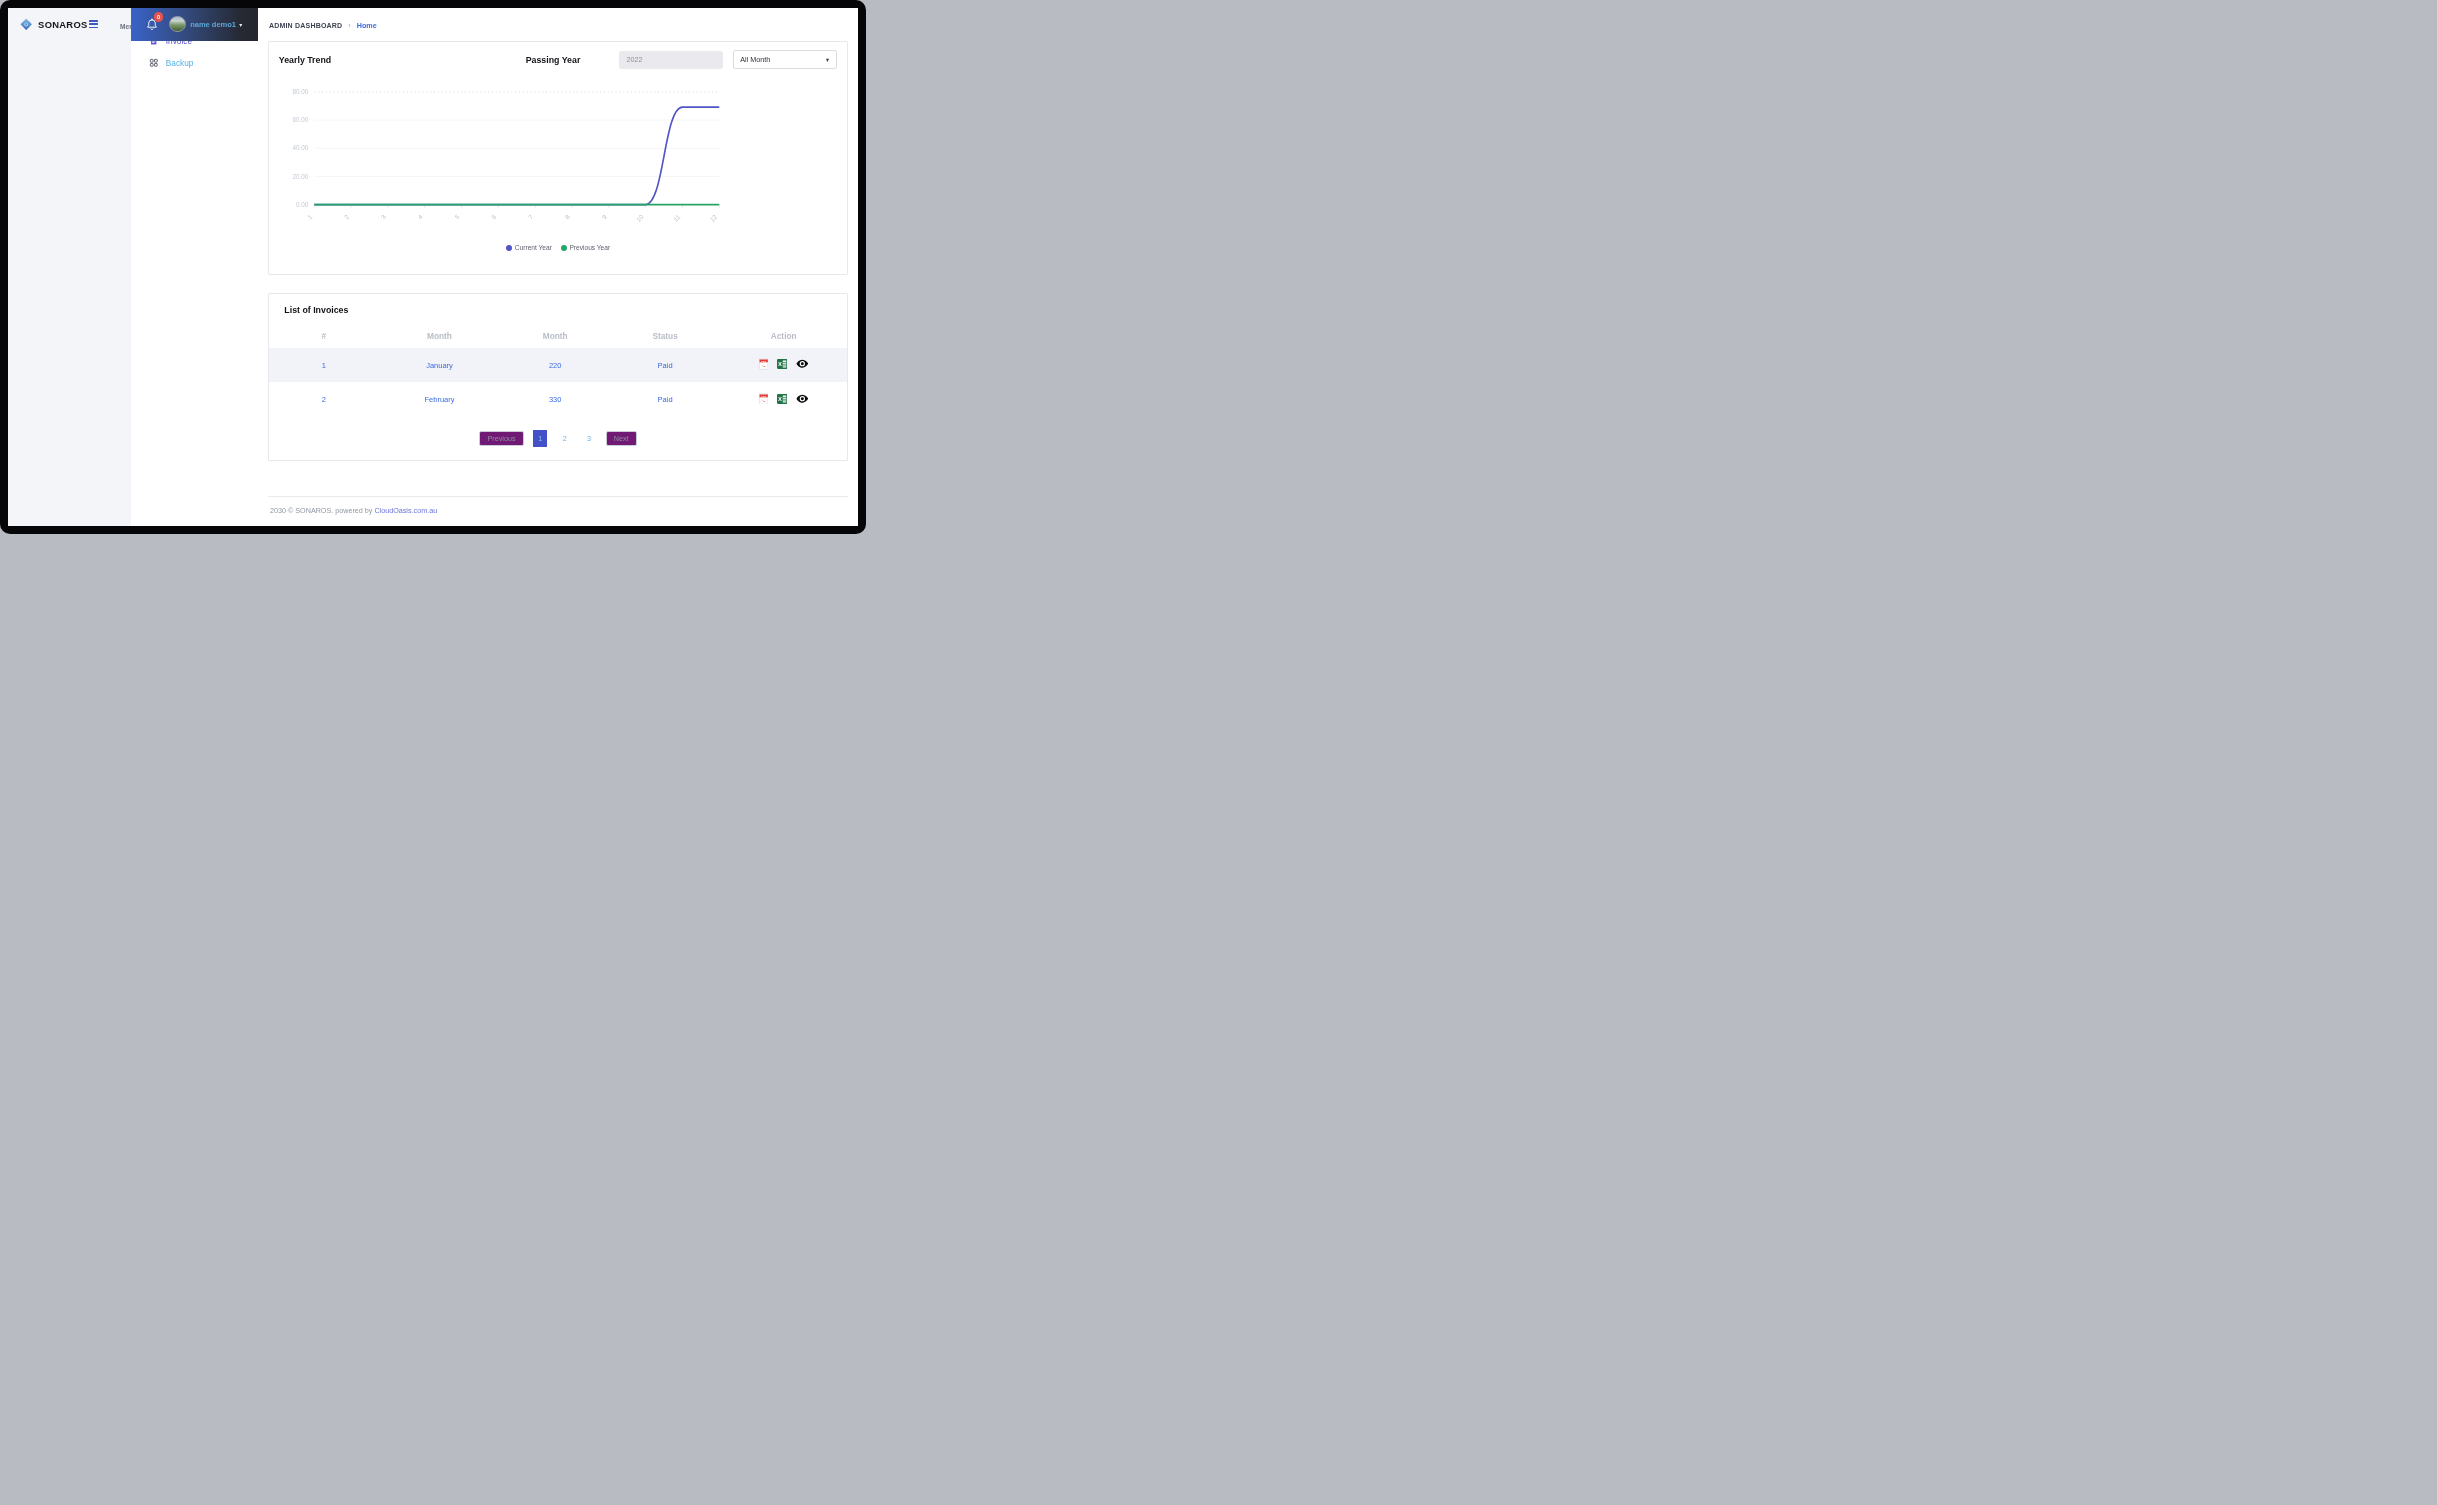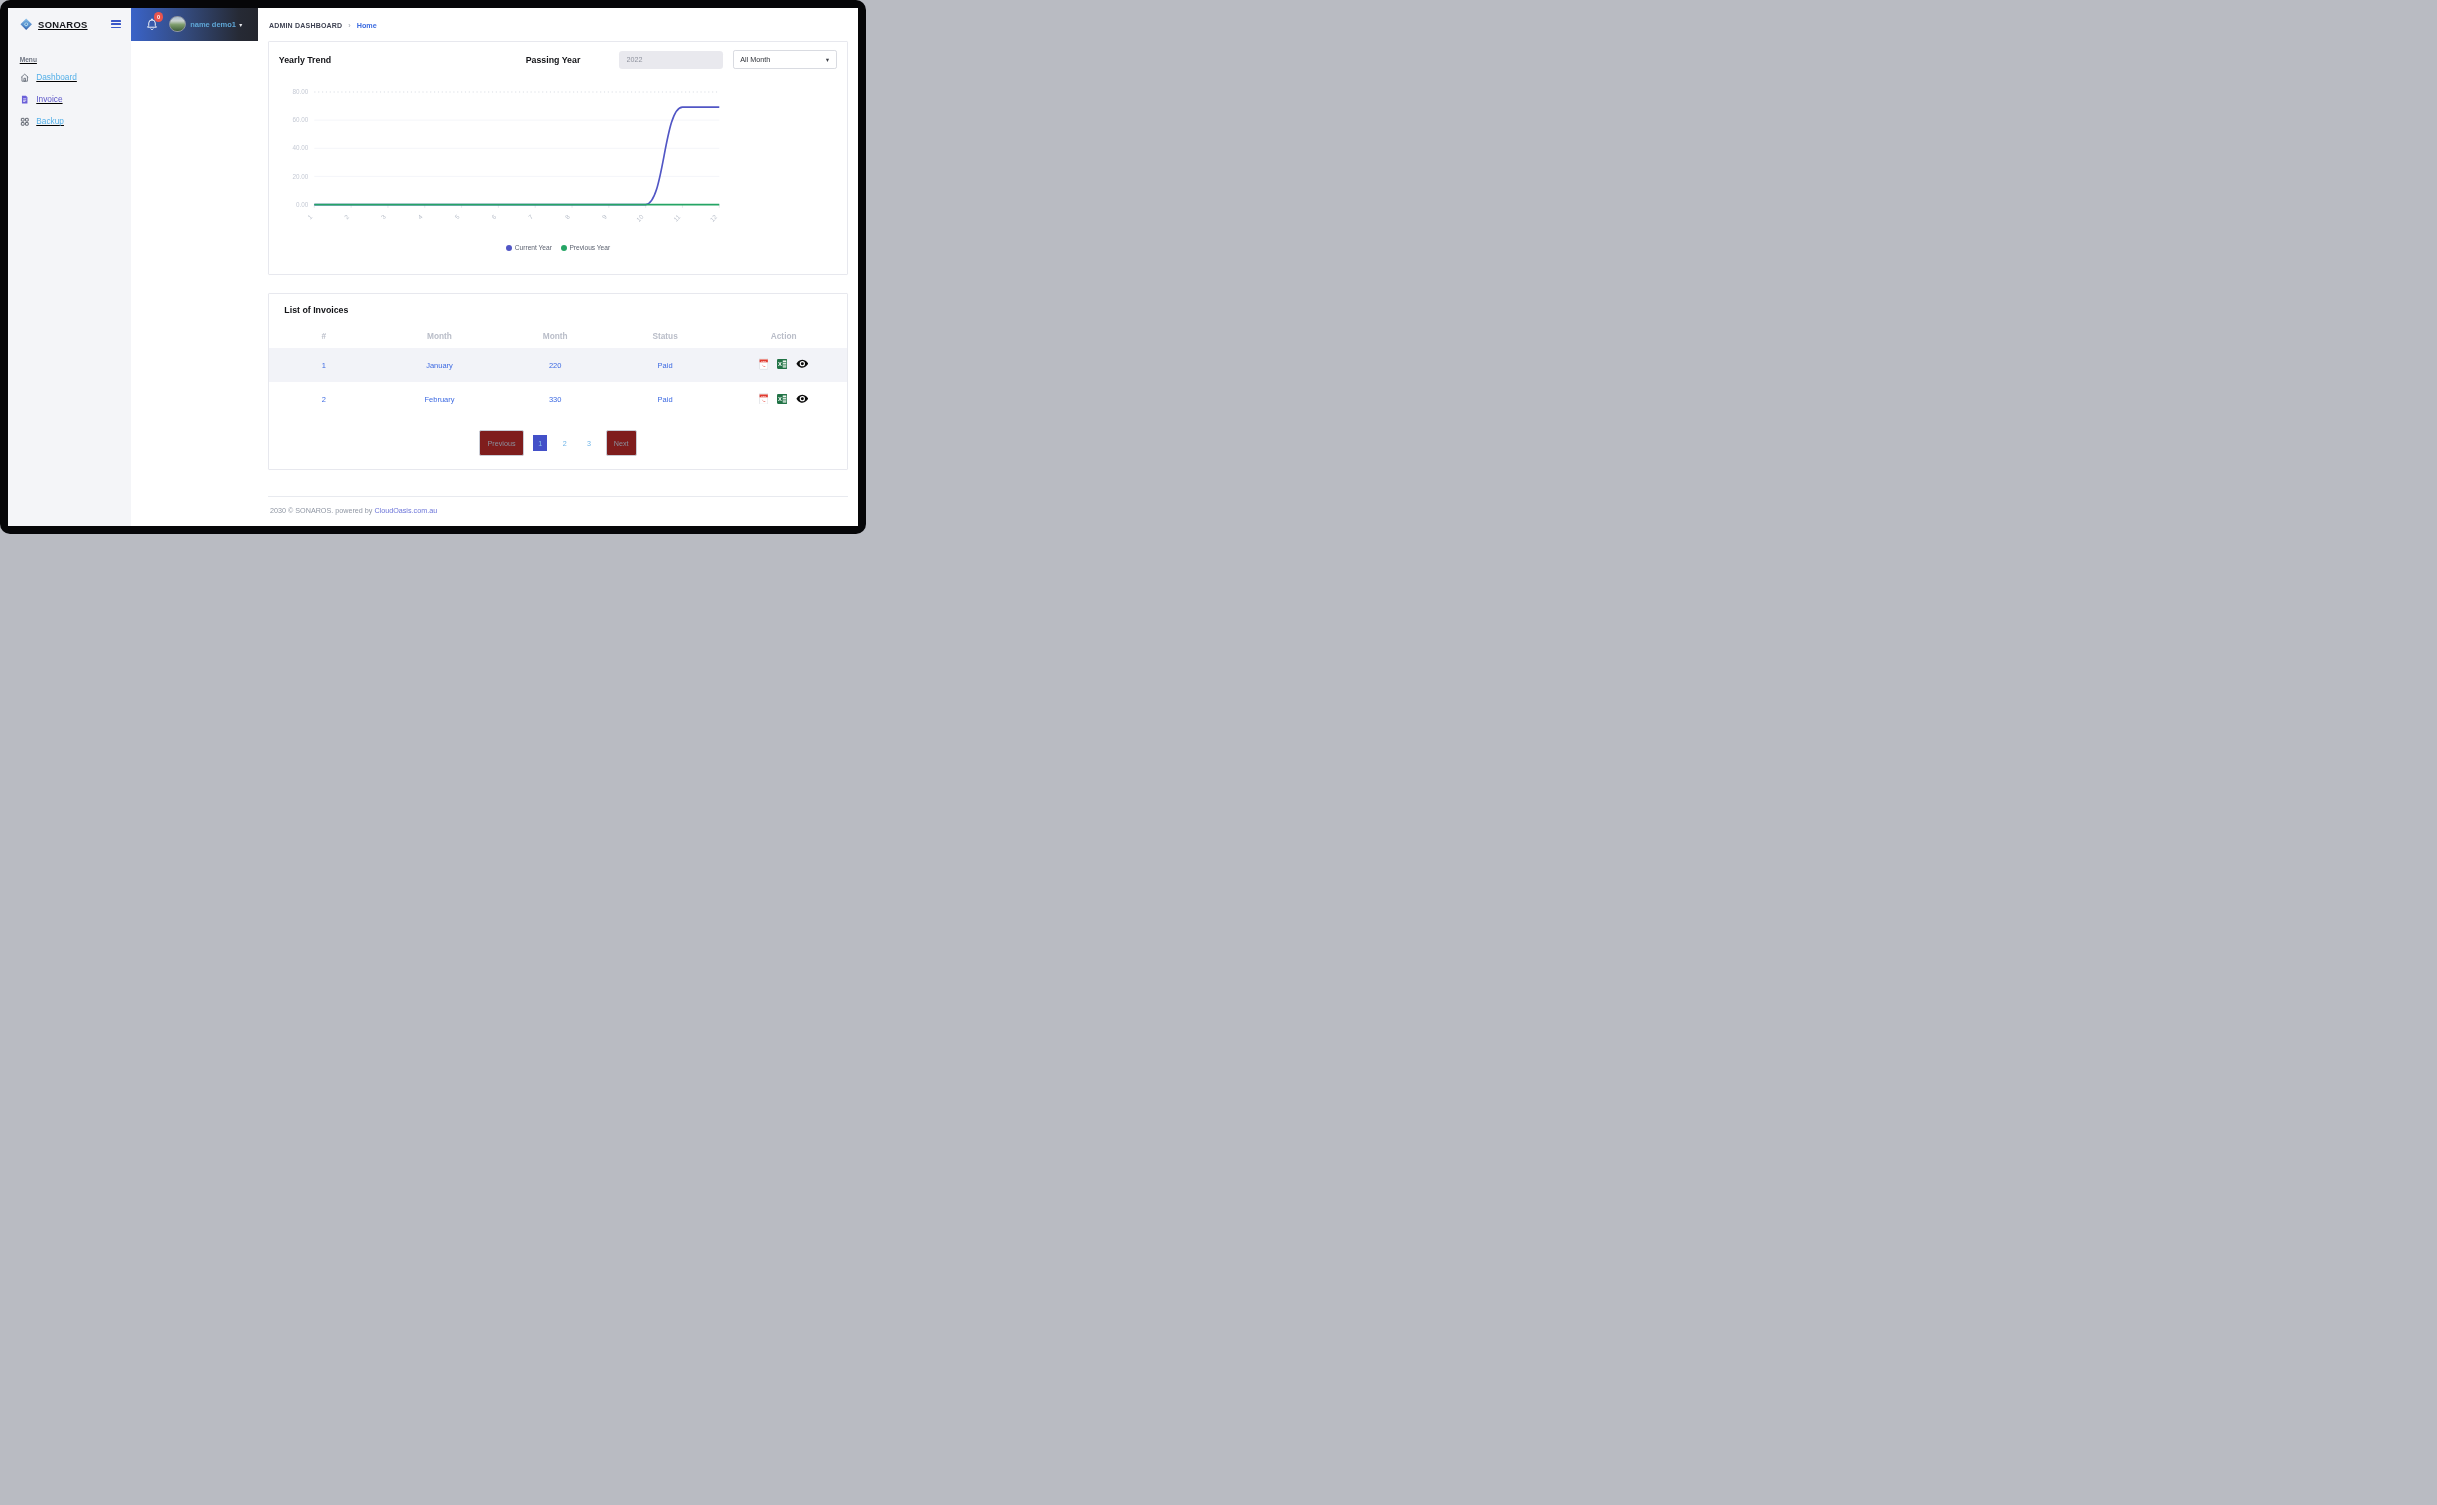--- a/index.html
+++ b/index.html
@@ -1,21 +1,21 @@
 <!DOCTYPE html>
 <html style="font-size:8.8px"><head>
 <meta charset="utf-8">
 <style>
   * { box-sizing: border-box; }
   body { margin:0; background:#b9bbc2; font-family:"Liberation Sans", sans-serif; }
   .frame { width:866px; height:534px; background:#060608; border-radius:10px; padding:7.7px; }
   .app { display:flex; width:100%; height:100%; background:#fff; overflow:hidden; }
 
   
-  .sidebar { width:123px; flex-shrink:0; background:#f4f5f8; display:flex; flex-direction:column;text-decoration:underline; }
+  .sidebar { width:123px; flex-shrink:0; background:#f4f5f8; display:flex; flex-direction:row; }
   .logo-row { height:33px; display:flex; align-items:center; padding:0 8.8px 0 11px; }
   .brand { font-weight:bold; font-size:9.4px; color:#15171c; letter-spacing:0.3px; margin-left:5px; flex:1; }
   .hamburger { display:flex; flex-direction:column; gap:1.7px; cursor:pointer; padding:2.2px 1.1px; }
   .hamburger span { width:9.4px; height:1.7px; background:#3a57c8; border-radius:0.6px; }
   .menu-label { color:#6d7380; font-size:6.6px; font-weight:bold; padding:15.5px 0 3.3px 12px; }
   .side-item { display:flex; align-items:center; gap:7.2px; padding:6px 12px; font-size:8.3px; font-weight:500; cursor:pointer; }
   .side-item svg { width:9.4px; height:9.4px; flex-shrink:0; }
 
   
   .content { flex:1; display:flex; min-width:0; }
@@ -65,21 +65,21 @@
   .table-card { margin-top:17.7px; padding:11px 0 13.2px 0; display:flex; flex-direction:column; }
   .table-title { padding:0 15.5px; font-size:8.8px; font-weight:bold; color:#131418; }
   table { width:100%; border-collapse:collapse; margin-top:8.8px; }
   thead th { color:#b9bdc8; font-size:8.3px; font-weight:bold; padding:7.2px 4.4px; text-align:center; }
   tbody td { color:#3d6ae2; font-size:7.5px; font-weight:500; padding:10.5px 4.4px; text-align:center; }
   tbody tr.striped { background:#f2f3f8; }
   .action-cell { display:flex; justify-content:center; align-items:center; gap:8.3px; }
   .action-btn { cursor:pointer; display:inline-flex; align-items:center; }
 
   .pagination { display:flex; justify-content:center; align-items:center; margin-top:13.2px; }
-  .page-btn { border:0.6px solid #c9cdd6; background:#7f1d1d; color:#8b919e; font-size:7.2px; height:26px; padding:0 7.2px;
+  .page-btn { border:0.6px solid #c9cdd6; background:#701a75; color:#8b919e; font-size:7.2px; height:15px; padding:0 7.2px;
               cursor:pointer; border-radius:2px; font-family:"Liberation Sans",sans-serif; }
   .page-num { min-width:14.4px; height:16.6px; display:flex; align-items:center; justify-content:center; font-size:7.2px;
               color:#6db4e8; margin:0 5px; cursor:pointer; }
   .page-num.active { background:#4350c8; color:#8ec6ea; }
 
   .footer { margin-top:auto; border-top:0.6px solid #e8eaef; padding:9.4px 4.4px 11px 2.2px; font-size:7.2px; color:#8f96a3; }
   .footer a { color:#6b74d8; text-decoration:none; cursor:pointer; }
 </style>
 </head>
 <body>

